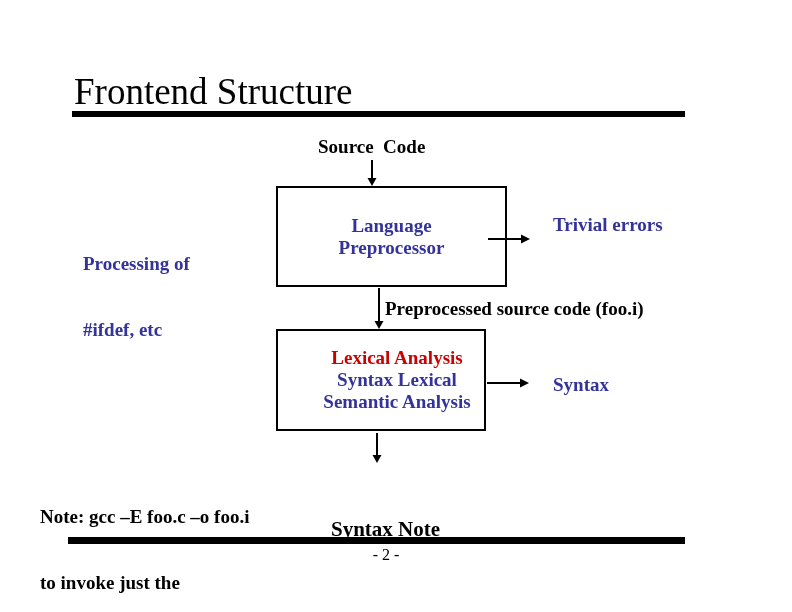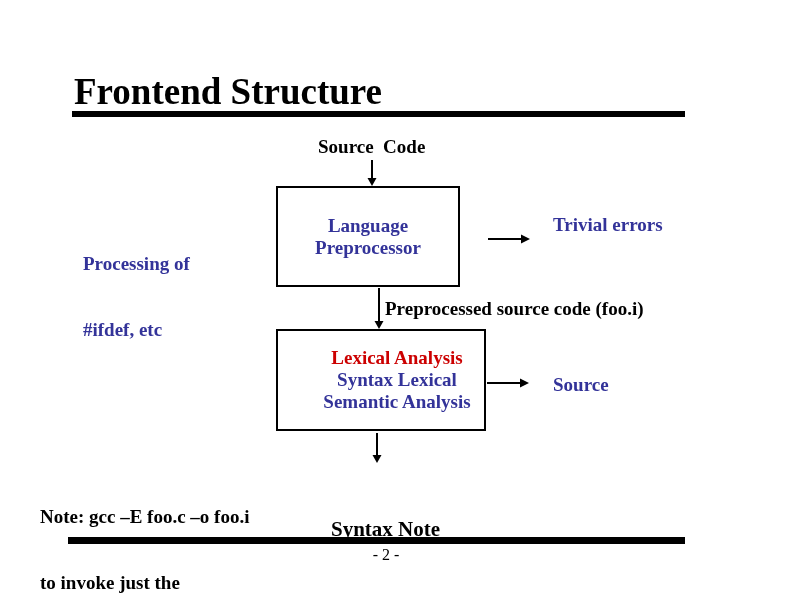--- a/index.html
+++ b/index.html
@@ -16,21 +16,21 @@
     font-family: "Liberation Serif", "DejaVu Serif", serif;
     color: #000000;
   }
   .abs { position: absolute; }
 
   .slide-title {
     left: 74px;
     top: 72px;
     font-size: 37px;
     line-height: 40px;
-    font-weight: bold;
+    font-weight: normal;
     color: #000000;
     white-space: pre;
     text-align: center;
   }
   .title-rule {
     left: 72px;
     top: 111px;
     width: 613px;
     height: 6px;
     background: #000000;
@@ -61,21 +61,21 @@
     box-sizing: border-box;
     display: flex;
     flex-direction: column;
     align-items: center;
     justify-content: center;
     text-align: center;
   }
   .preprocessor-box {
     left: 276px;
     top: 186px;
-    width: 184px;
+    width: 231px;
     height: 101px;
   }
   .analysis-box {
     left: 276px;
     top: 329px;
     width: 210px;
     height: 102px;
     padding-left: 32px;
   }
 
@@ -149,21 +149,21 @@
   <div class="abs bold-label blue trivial-errors-label">Trivial errors</div>
 
   <div class="abs bold-label preprocessed-label">Preprocessed source code (foo.i)</div>
 
   <div class="abs flow-box bold-label analysis-box">
     <div class="red">Lexical Analysis</div>
     <div class="blue">Syntax Lexical</div>
     <div class="blue">Semantic Analysis</div>
   </div>
 
-  <div class="abs bold-label blue errors-label">Source</div>
+  <div class="abs bold-label blue errors-label">Syntax</div>
 
   <div class="abs bold-label ast-label">
     <div>Syntax Note</div>
   </div>
 
   <div class="abs bold-label gcc-note">
     <div>Note: gcc –E foo.c –o foo.i</div>
     <div>to invoke just the</div>
     
   </div>

